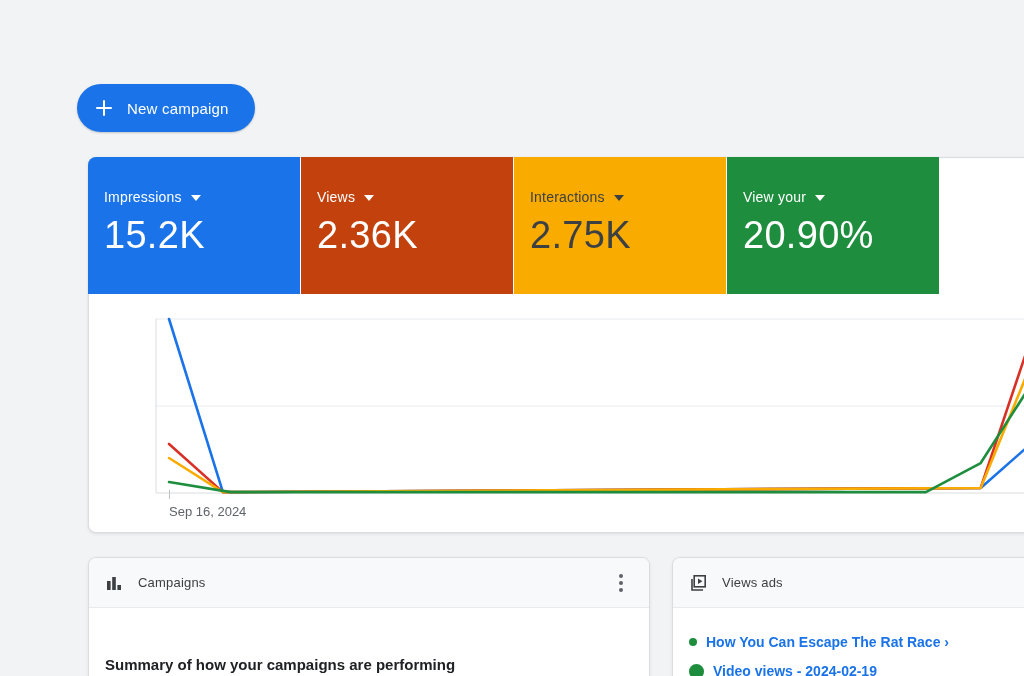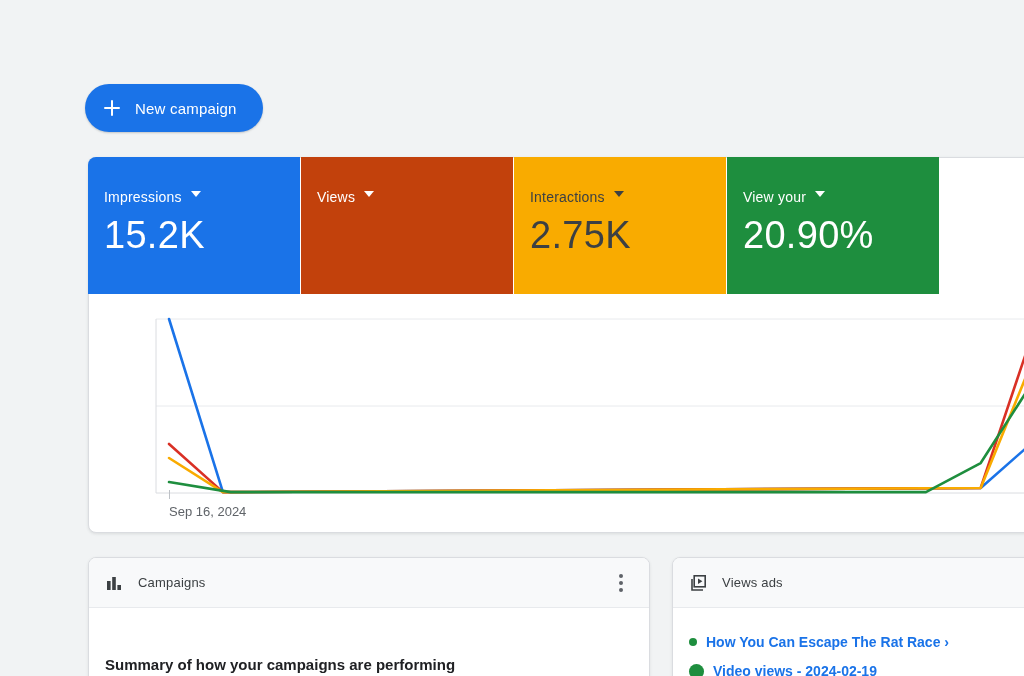--- a/index.html
+++ b/index.html
@@ -7,21 +7,21 @@
   body {
     position: relative;
     overflow: hidden;
     background: #f1f3f4;
     font-family: "Liberation Sans", "DejaVu Sans", sans-serif;
     color: #3c4043;
   }
 
   
   .new-campaign-btn {
-    position: absolute; left: 85px; top: 84px;
+    position: absolute; left: 77px; top: 84px;
     height: 48px; border-radius: 24px;
     background: #1a73e8; border: none; cursor: pointer;
     display: flex; align-items: center; gap: 14px;
     padding: 0 26px 0 18px;
     box-shadow: 0 1px 2px rgba(60,64,67,.25);
   }
   .new-campaign-btn .label {
     color: #fff; font-size: 15px; font-weight: 500; letter-spacing: .2px;
   }
 
@@ -35,21 +35,21 @@
   .scorecard-strip {
     position: absolute; left: -1px; top: -1px;
     width: 851px; height: 137px;
     display: flex; gap: 1px; background: transparent;
   }
   .scorecard {
     flex: 1 1 0; padding: 32px 0 0 16px; cursor: pointer;
     border-top-left-radius: 0; overflow: hidden;
   }
   .scorecard:first-child { border-top-left-radius: 8px; }
-  .scorecard .metric-row { display: flex; gap: 9px; }
+  .scorecard .metric-row { display: flex; align-items: center; gap: 9px; }
   .scorecard .metric-label { font-size: 14px; letter-spacing: .2px; }
   .caret-down {
     width: 0; height: 0; margin-top: 2px;
     border-left: 5px solid transparent; border-right: 5px solid transparent;
     border-top: 6px solid currentColor;
   }
   .scorecard .metric-value {
     margin-top: 9px; font-size: 38px; font-weight: 400; letter-spacing: .3px;
   }
 
@@ -116,20 +116,21 @@
         <span class="metric-label">Impressions</span>
         <span class="caret-down"></span>
       </div>
       <div class="metric-value">15.2K</div>
     </div>
     <div class="scorecard" style="background: #c2410c; color: rgb(255, 255, 255);">
       <div class="metric-row">
         <span class="metric-label">Views</span>
         <span class="caret-down"></span>
       </div>
+      <div class="metric-value">2.36K</div>
     </div>
     <div class="scorecard" style="background: rgb(249, 171, 0); color: rgb(60, 64, 67);">
       <div class="metric-row">
         <span class="metric-label">Interactions</span>
         <span class="caret-down"></span>
       </div>
       <div class="metric-value">2.75K</div>
     </div>
     <div class="scorecard" style="background: rgb(30, 142, 62); color: rgb(255, 255, 255);">
       <div class="metric-row">

